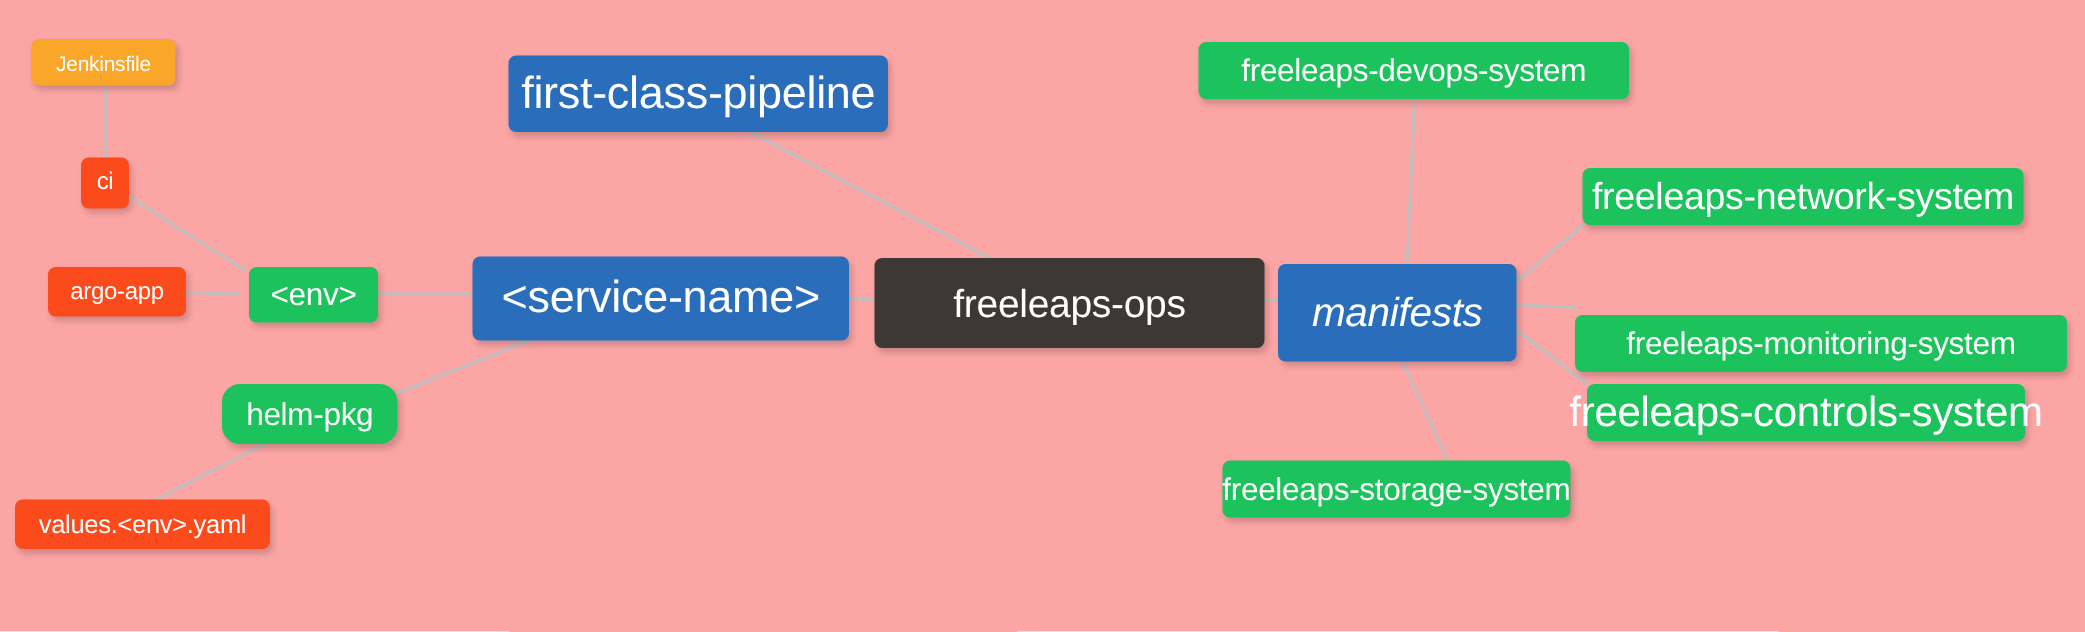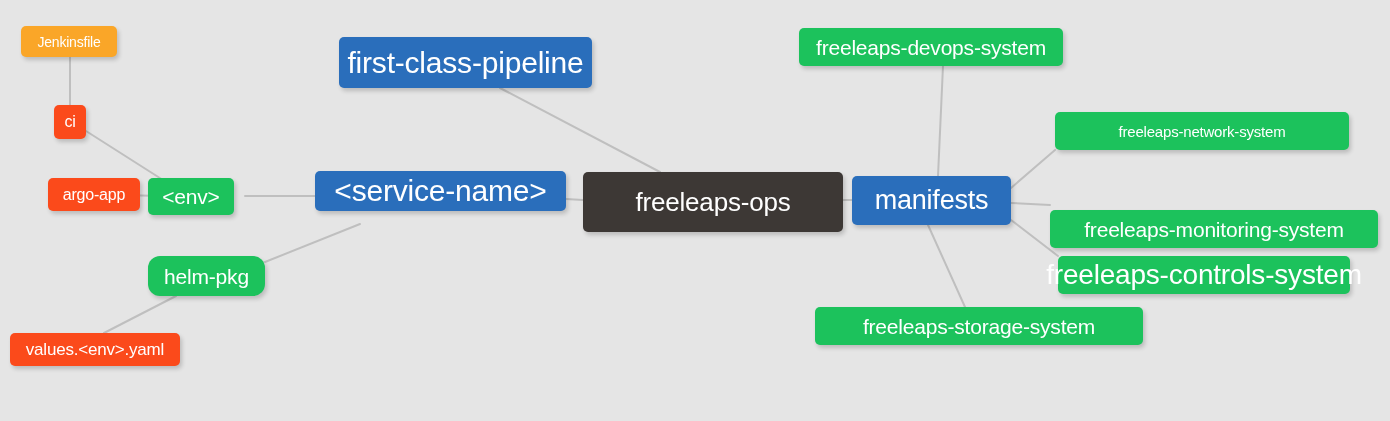--- a/index.html
+++ b/index.html
@@ -5,21 +5,21 @@
 <style>
   html, body {
     margin: 0;
     padding: 0;
     background: #ffffff;
   }
   #canvas {
     position: relative;
     width: 1390px;
     height: 421px;
-    background: #e5e5e5;
+    background: #fca5a5;
     overflow: hidden;
     font-family: "Liberation Sans", sans-serif;
   }
   #edge-layer {
     position: absolute;
     left: 0;
     top: 0;
     width: 1390px;
     height: 421px;
     pointer-events: none;
@@ -65,53 +65,53 @@
       <line x1="1011" y1="220" x2="1058" y2="256" stroke="#BFBFBF" stroke-width="2" stroke-linecap="round"></line>
       <line x1="928" y1="225" x2="965" y2="307" stroke="#BFBFBF" stroke-width="2" stroke-linecap="round"></line>
     </svg>
   <div id="node-layer">
       <div class="node c-orange" style="left: 21px; top: 26px; width: 96px; height: 31px; font-size: 14px; background: rgb(250, 166, 40);">
         <span>Jenkinsfile</span>
       </div>
       <div class="node c-red" style="left: 54px; top: 105px; width: 32px; height: 34px; font-size: 16px; background: rgb(251, 74, 27);">
         <span>ci</span>
       </div>
-      <div class="node c-red" style="left: 32px; top: 178px; width: 92px; height: 33px; font-size: 16px; background: rgb(251, 74, 27); margin-left: 16px;">
+      <div class="node c-red" style="left: 32px; top: 178px; width: 92px; height: 33px; font-size: 16px; background: rgb(251, 74, 27);">
         <span>argo-app</span>
       </div>
-      <div class="node c-green" style="left: 148px; top: 178px; width: 86px; height: 37px; font-size: 21px; background: rgb(28, 194, 92);">
+      <div class="node c-green" style="left: 166px; top: 178px; width: 86px; height: 37px; font-size: 21px; background: rgb(28, 194, 92);">
         <span>&lt;env&gt;</span>
       </div>
       <div class="node c-green" style="left: 148px; top: 256px; width: 117px; height: 40px; font-size: 21px; background: rgb(28, 194, 92); border-radius: 12px;">
         <span>helm-pkg</span>
       </div>
       <div class="node c-red" style="left: 10px; top: 333px; width: 170px; height: 33px; font-size: 17px; background: rgb(251, 74, 27); justify-content: center;">
         <span>values.&lt;env&gt;.yaml</span>
       </div>
       <div class="node c-blue" style="left: 315px; top: 37px; width: 253px; height: 51px; font-size: 30px; background: rgb(42, 110, 187); margin-left: 24px;">
         <span>first-class-pipeline</span>
       </div>
-      <div class="node c-blue" style="left: 315px; top: 171px; width: 251px; height: 40px; font-size: 30px; background: rgb(42, 110, 187);">
+      <div class="node c-blue" style="left: 315px; top: 171px; width: 251px; height: 56px; font-size: 30px; background: rgb(42, 110, 187);">
         <span>&lt;service-name&gt;</span>
       </div>
       <div class="node c-dark" style="left: 583px; top: 172px; width: 260px; height: 60px; font-size: 26px; background: rgb(61, 56, 53);">
         <span>freeleaps-ops</span>
       </div>
-      <div class="node c-blue" style="left: 852px; top: 176px; width: 159px; height: 49px; font-size: 27px; background: rgb(42, 110, 187);">
+      <div class="node c-blue" style="left: 852px; top: 176px; width: 159px; height: 65px; font-size: 27px; background: rgb(42, 110, 187); font-style: italic;">
         <span>manifests</span>
       </div>
-      <div class="node c-green" style="left: 799px; top: 28px; width: 264px; height: 38px; font-size: 21px; background: rgb(28, 194, 92);">
+      <div class="node c-green" style="left: 799px; top: 28px; width: 287px; height: 38px; font-size: 21px; background: rgb(28, 194, 92);">
         <span>freeleaps-devops-system</span>
       </div>
-      <div class="node c-green" style="left: 1055px; top: 112px; width: 294px; height: 38px; font-size: 15px; background: rgb(28, 194, 92); text-align: center;">
+      <div class="node c-green" style="left: 1055px; top: 112px; width: 294px; height: 38px; font-size: 25px; background: rgb(28, 194, 92); text-align: center;">
         <span>freeleaps-network-system</span>
       </div>
       <div class="node c-green" style="left: 1050px; top: 186px; width: 328px; height: 38px; font-size: 21px; background: rgb(28, 194, 92); margin-top: 24px;">
         <span>freeleaps-monitoring-system</span>
       </div>
       <div class="node c-green" style="left: 1058px; top: 256px; width: 292px; height: 38px; font-size: 28px; background: rgb(28, 194, 92);">
         <span>freeleaps-controls-system</span>
       </div>
-      <div class="node c-green" style="left: 815px; top: 307px; width: 328px; height: 38px; font-size: 21px; background: rgb(28, 194, 92);">
+      <div class="node c-green" style="left: 815px; top: 307px; width: 232px; height: 38px; font-size: 21px; background: rgb(28, 194, 92); justify-content: flex-end;">
         <span>freeleaps-storage-system</span>
       </div>
     </div>
 </div>
 
 </body></html>

